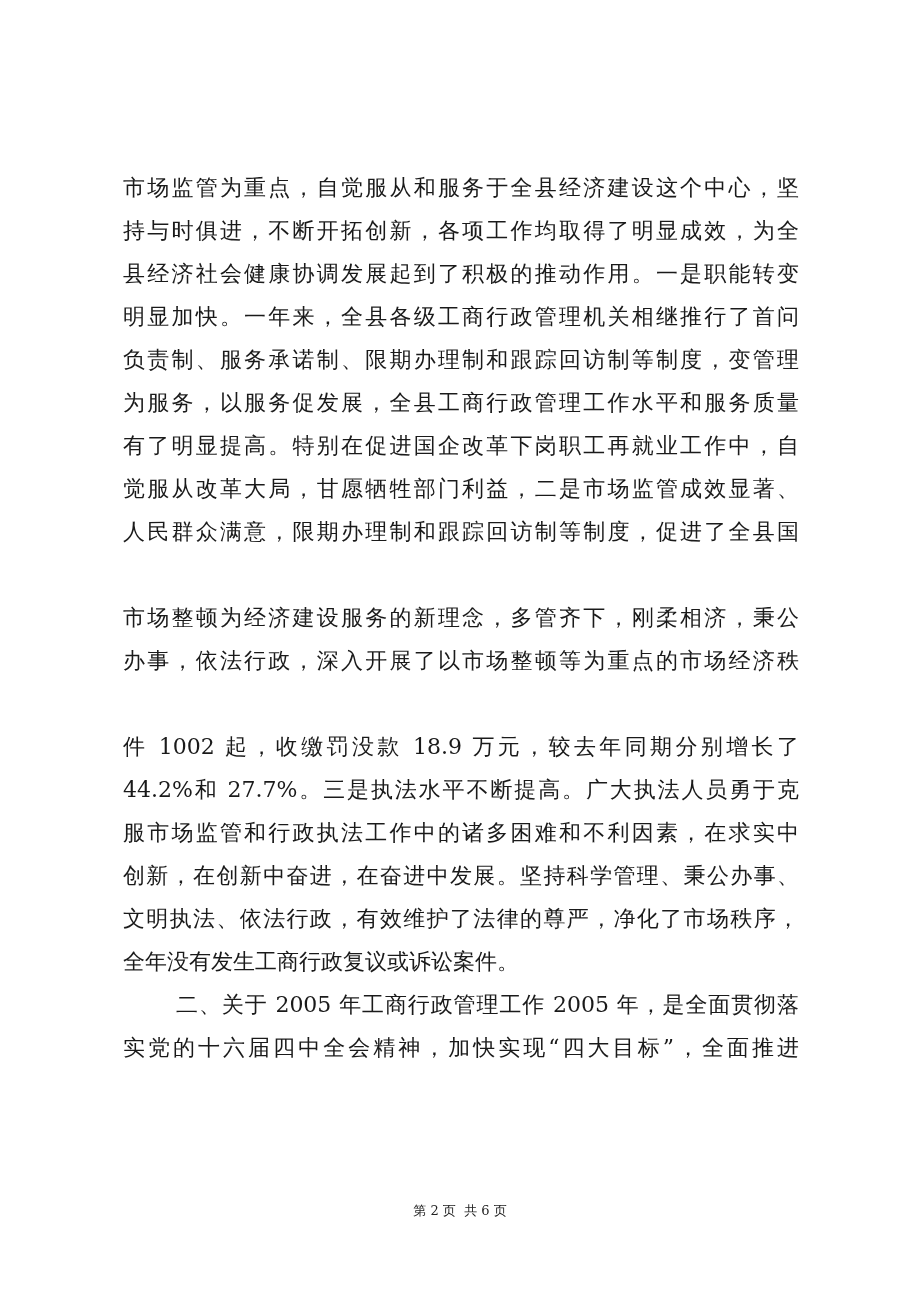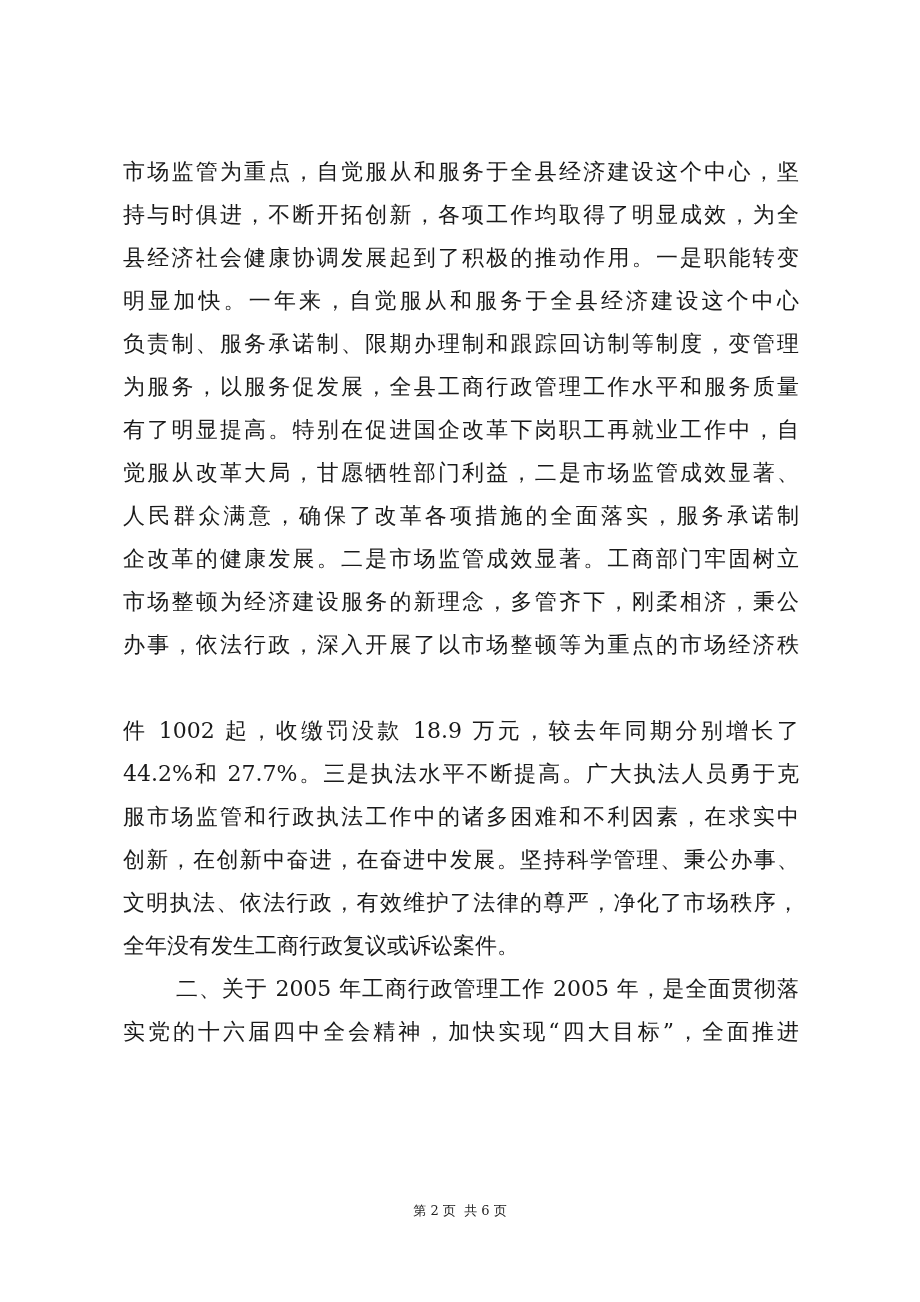--- a/index.html
+++ b/index.html
@@ -47,21 +47,21 @@
       top: 598px;
       font-family: "Liberation Sans", "DejaVu Sans", sans-serif;
       font-size: 66px;
       line-height: 70px;
       color: rgba(200, 200, 200, 0.55);
       letter-spacing: 1px;
       white-space: nowrap;
       pointer-events: none;
       z-index: 0;
     }
-    .text-layer { position: absolute; left: 0; top: 0; z-index: 1; width: 920px; height: 1074px; }
+    .text-layer { position: absolute; left: 0; top: 16px; z-index: 1; width: 920px; height: 1074px; }
     .footer {
       position: absolute;
       left: 0;
       width: 920px;
       top: 1201px;
       text-align: center;
       font-size: 13px;
       line-height: 20px;
       color: #222;
       white-space: pre;
@@ -69,27 +69,26 @@
   </style>
 </head>
 <body>
 
 <div class="page">
 
   <div class="text-layer">
     <div class="line" style="top:150px">市场监管为重点，自觉服从和服务于全县经济建设这个中心，坚</div>
     <div class="line" style="top:193px">持与时俱进，不断开拓创新，各项工作均取得了明显成效，为全</div>
     <div class="line" style="top:236px">县经济社会健康协调发展起到了积极的推动作用。一是职能转变</div>
-    <div class="line" style="top:279px">明显加快。一年来，自觉服从和服务于全县经济建设这个中心</div>
+    <div class="line" style="top:279px">明显加快。一年来，全县各级工商行政管理机关相继推行了首问</div>
     <div class="line" style="top:322px">负责制、服务承诺制、限期办理制和跟踪回访制等制度，变管理</div>
     <div class="line" style="top:365px">为服务，以服务促发展，全县工商行政管理工作水平和服务质量</div>
     <div class="line" style="top:408px">有了明显提高。特别在促进国企改革下岗职工再就业工作中，自</div>
     <div class="line" style="top:451px">觉服从改革大局，甘愿牺牲部门利益，二是市场监管成效显著、</div>
-    <div class="line" style="top:494px">人民群众满意，确保了改革各项措施的全面落实，服务承诺制</div>
-    <div class="line" style="top:537px">企改革的健康发展。二是市场监管成效显著。工商部门牢固树立</div>
+    <div class="line" style="top:494px">人民群众满意，限期办理制和跟踪回访制等制度，促进了全县国</div>
     <div class="line" style="top:580px">市场整顿为经济建设服务的新理念，多管齐下，刚柔相济，秉公</div>
     <div class="line" style="top:623px">办事，依法行政，深入开展了以市场整顿等为重点的市场经济秩</div>
     <div class="line" style="top:709px">件 1002 起，收缴罚没款 18.9 万元，较去年同期分别增长了</div>
     <div class="line" style="top:752px">44.2%和 27.7%。三是执法水平不断提高。广大执法人员勇于克</div>
     <div class="line" style="top:795px">服市场监管和行政执法工作中的诸多困难和不利因素，在求实中</div>
     <div class="line" style="top:881px">文明执法、依法行政，有效维护了法律的尊严，净化了市场秩序，</div>
     <div class="line" style="top:838px">创新，在创新中奋进，在奋进中发展。坚持科学管理、秉公办事、</div>
     <div class="line last" style="top:924px">全年没有发生工商行政复议或诉讼案件。</div>
     <div class="line indent" style="top:967px">二、关于 2005 年工商行政管理工作 2005 年，是全面贯彻落</div>
     <div class="line" style="top:1010px">实党的十六届四中全会精神，加快实现“四大目标”，全面推进</div>

